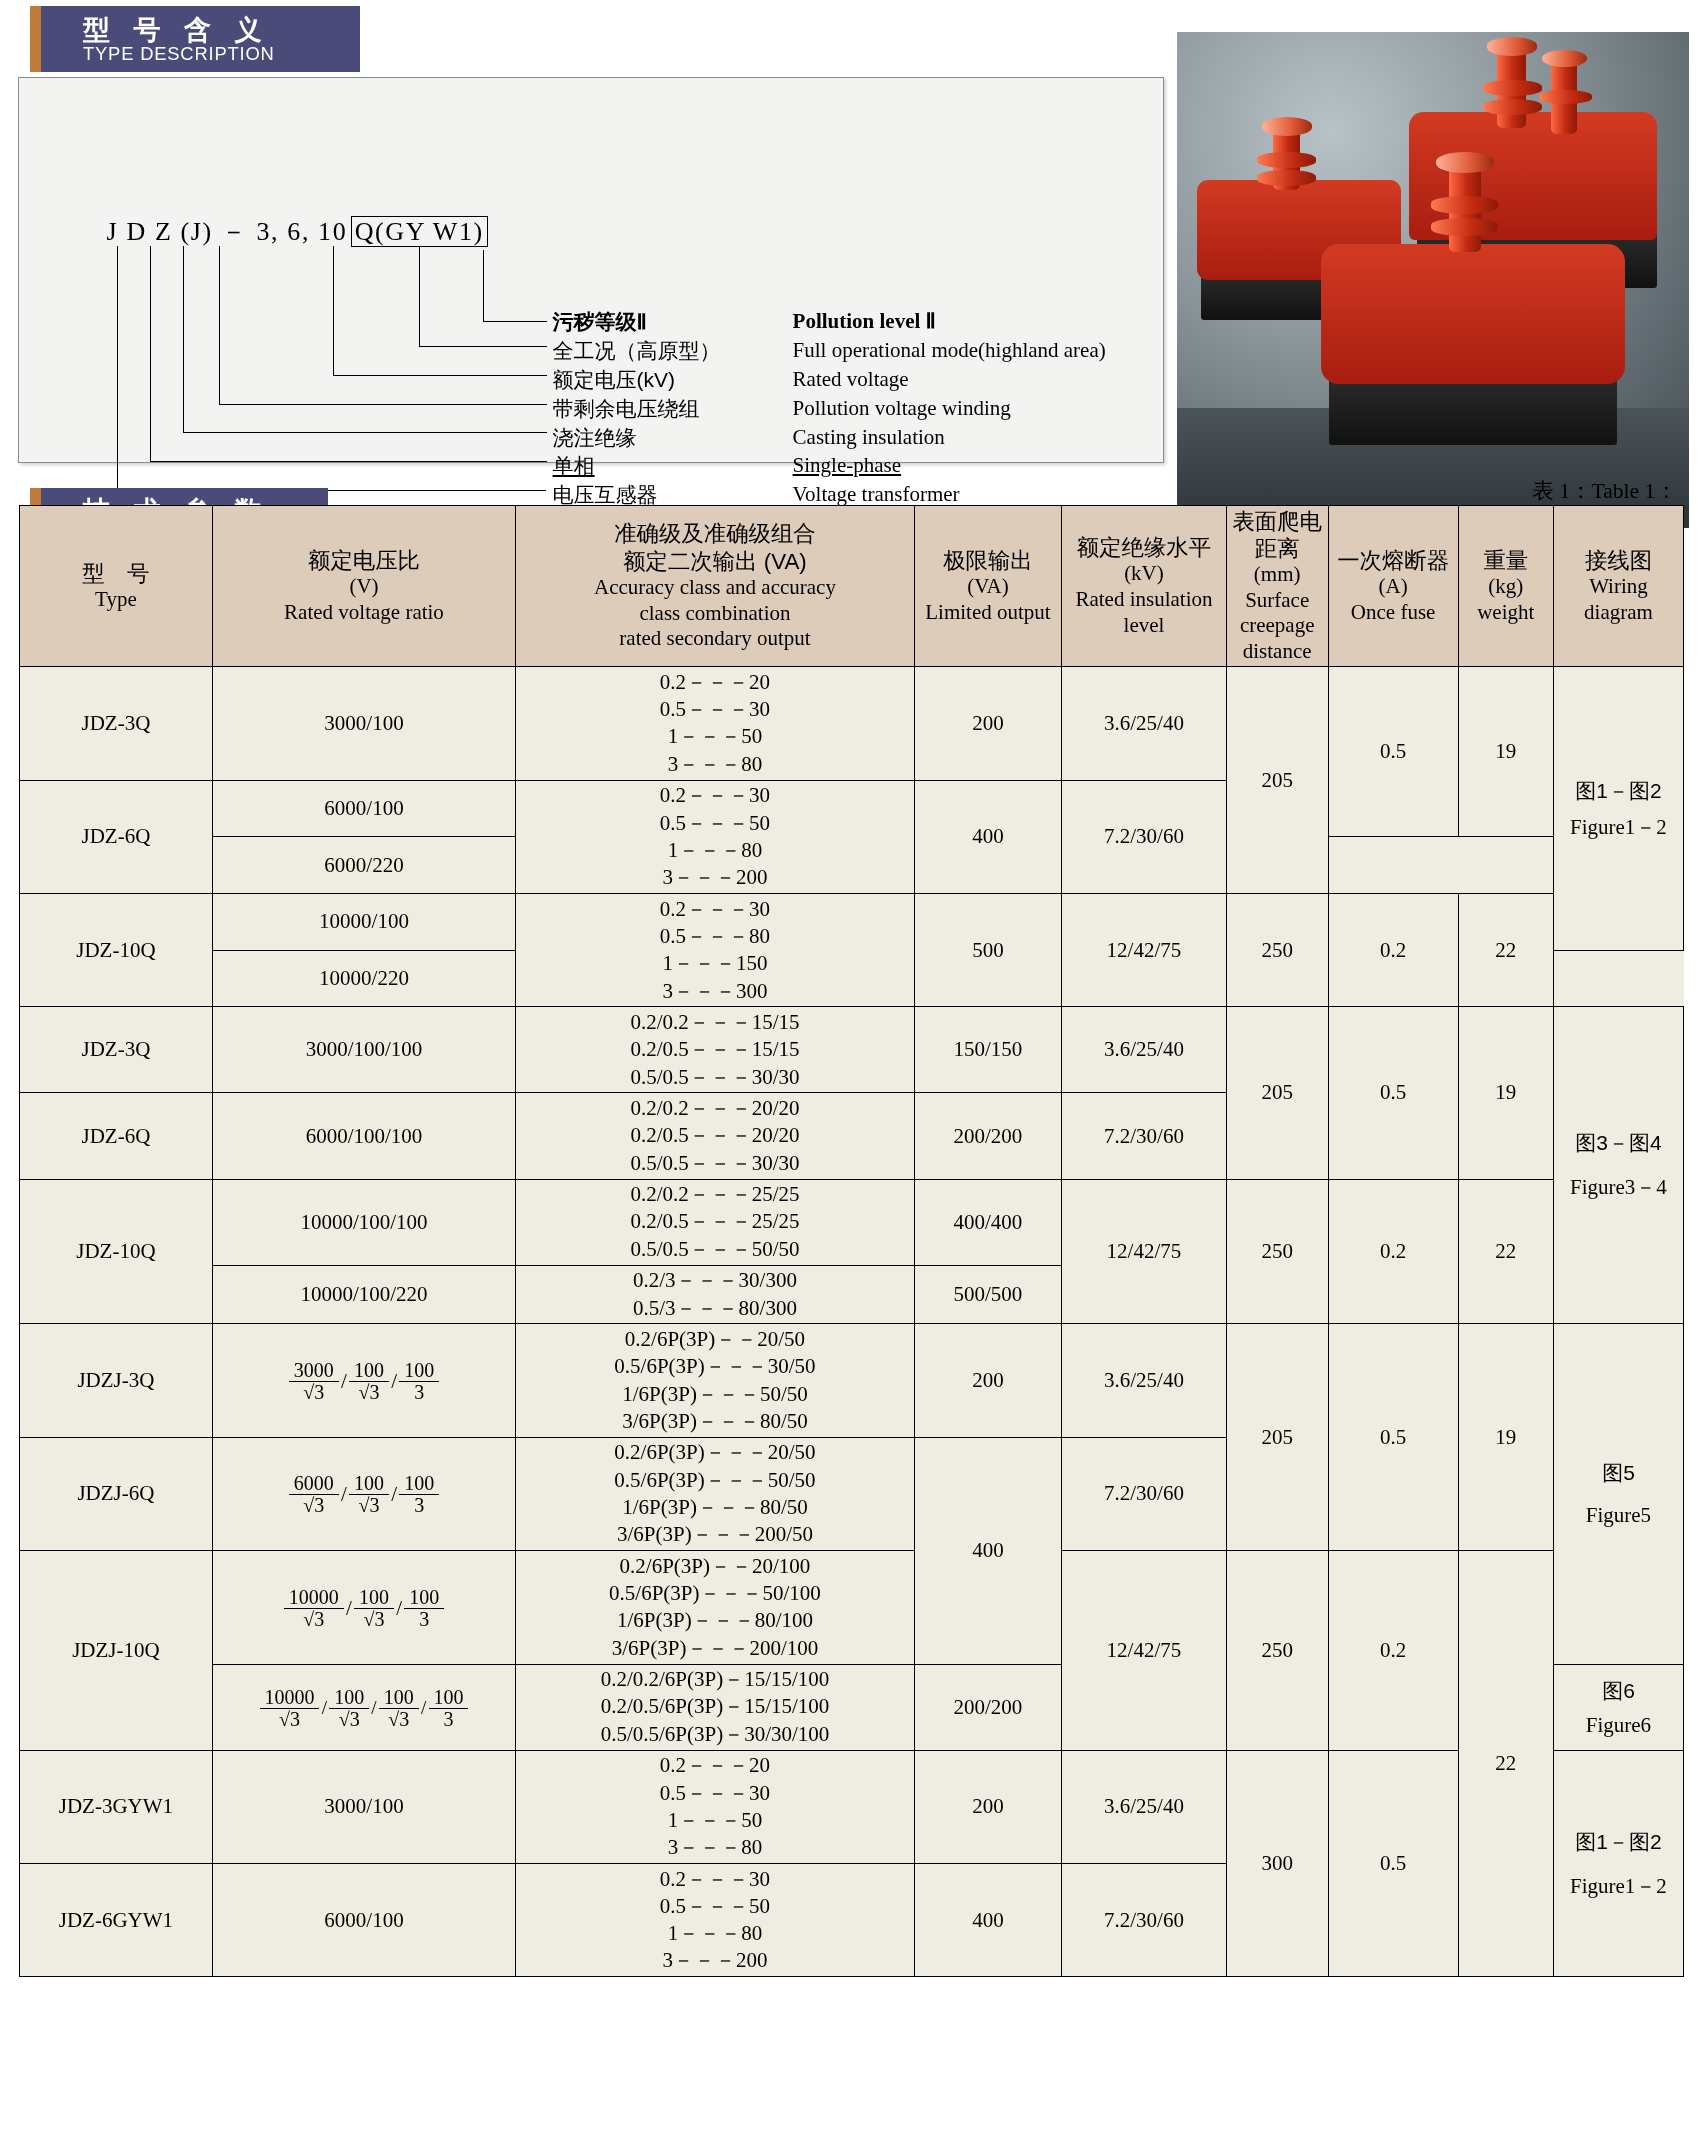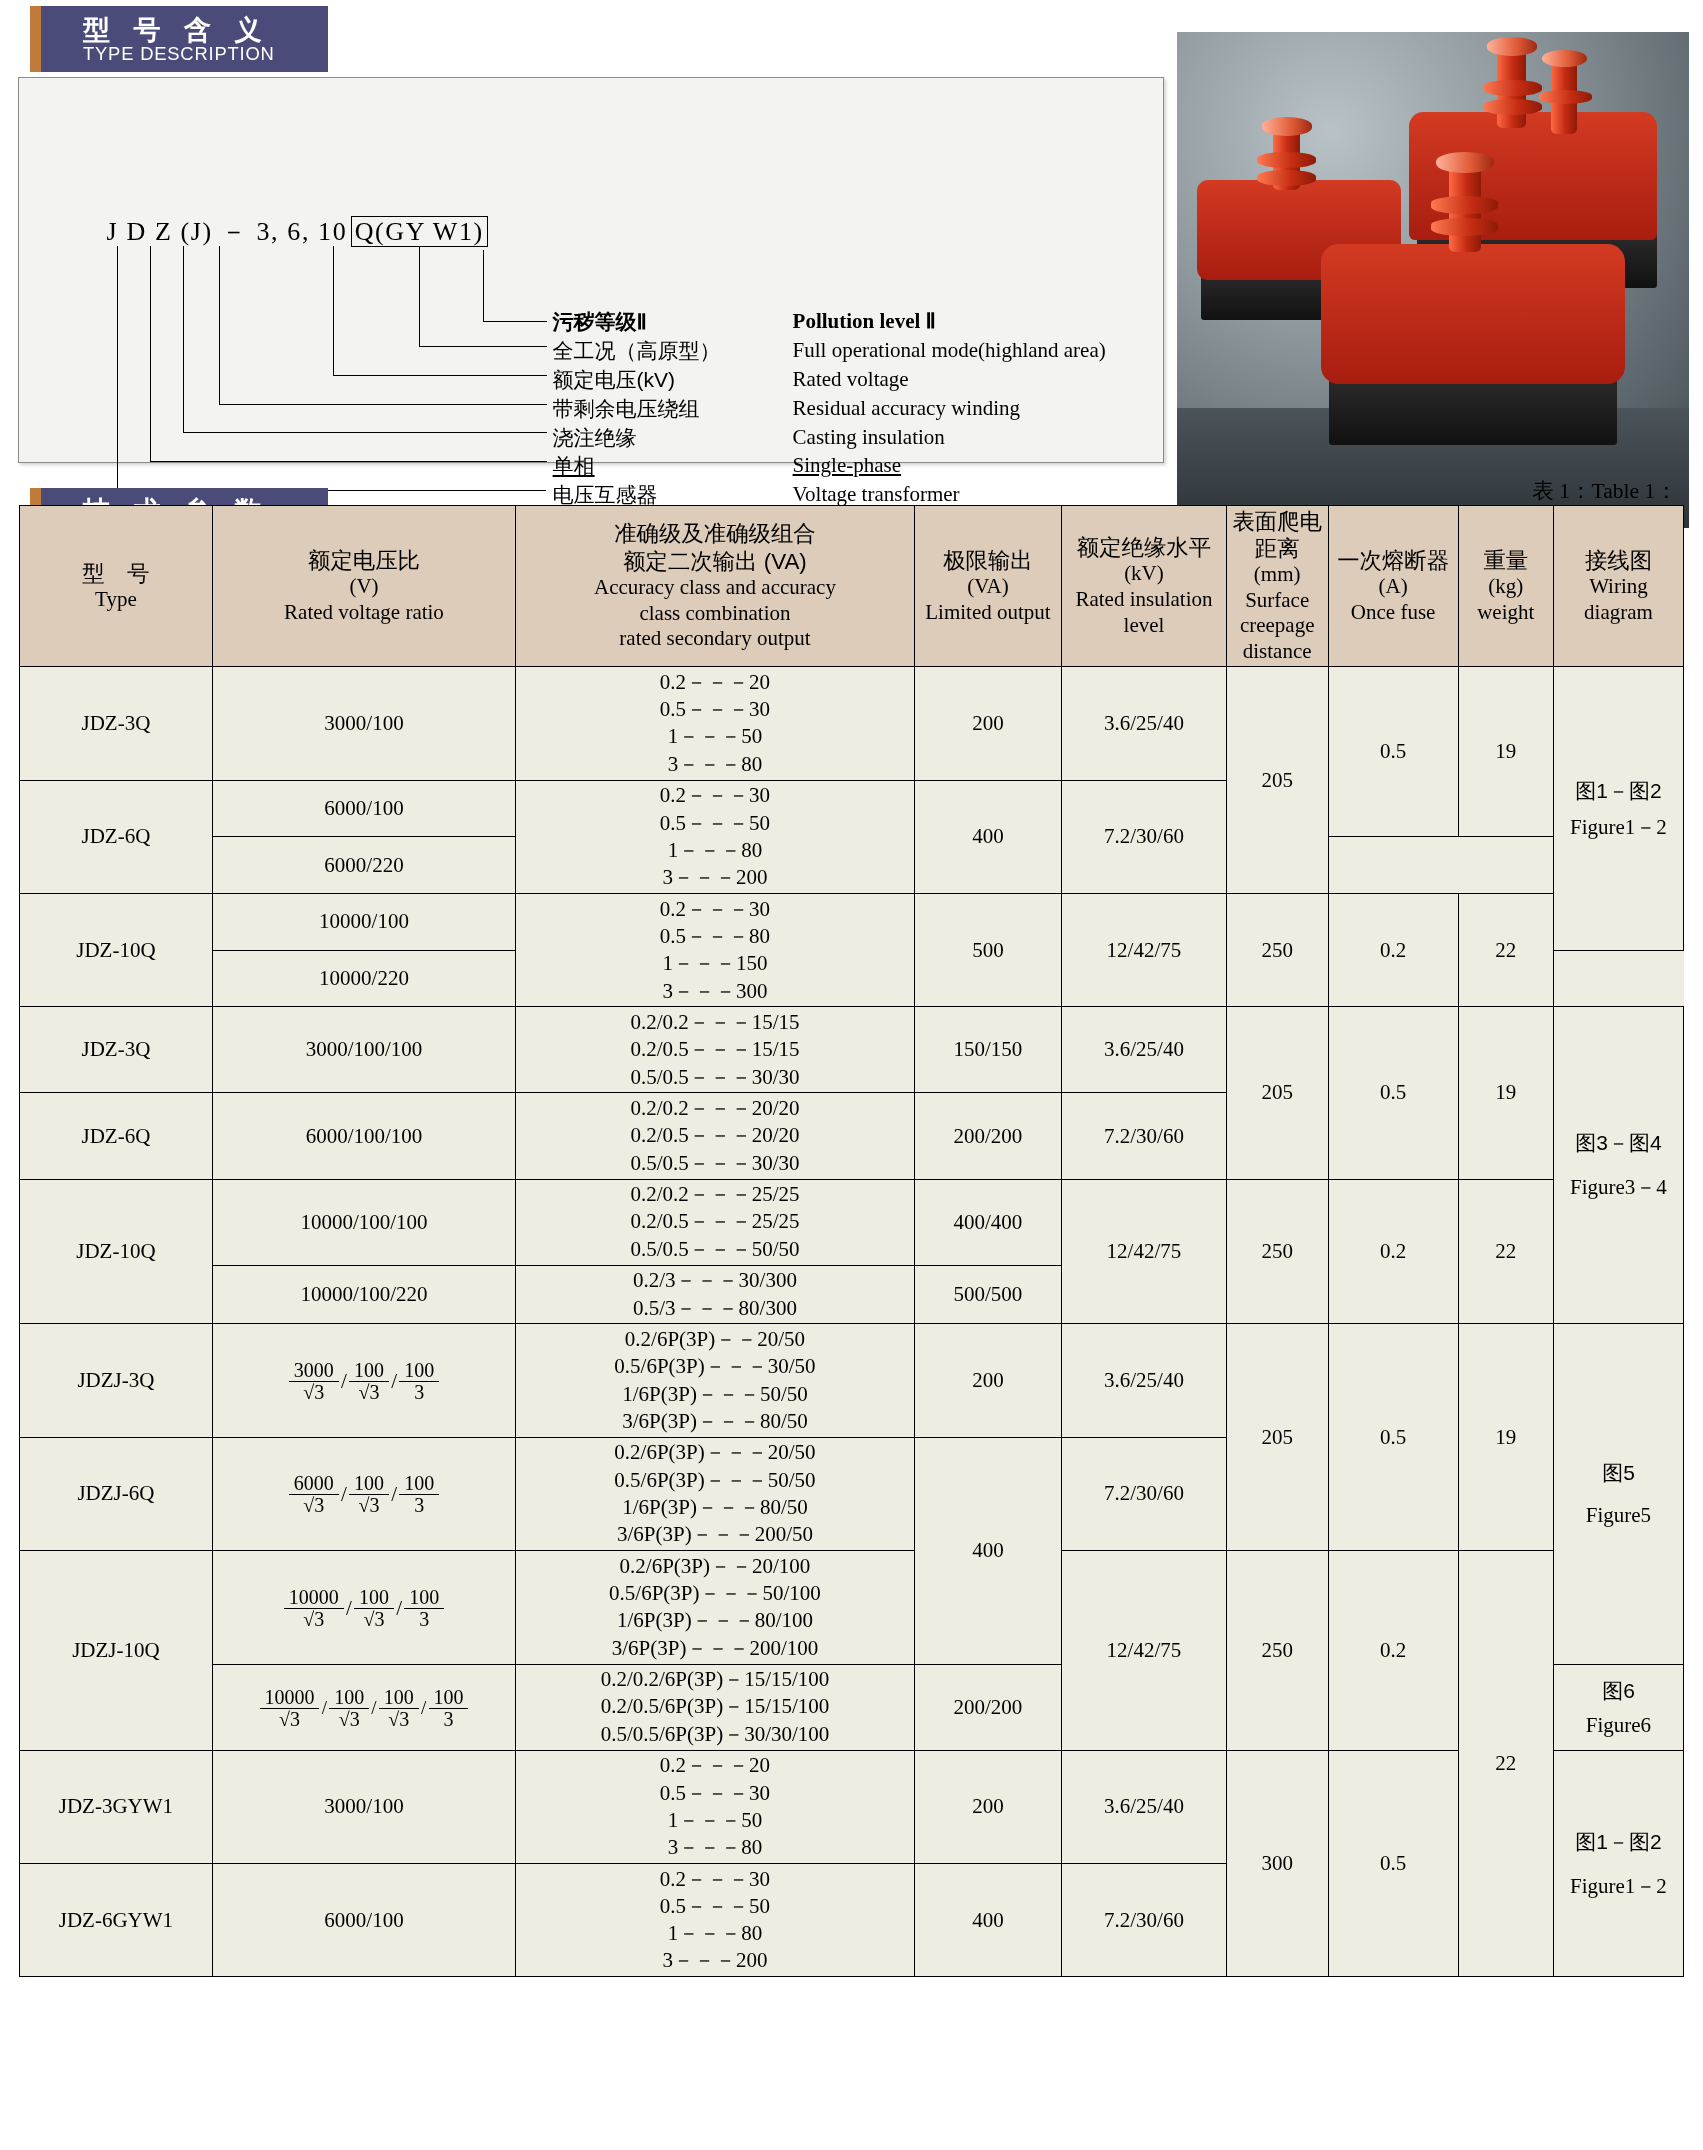--- a/index.html
+++ b/index.html
@@ -9,21 +9,21 @@
   
   .banner{
     position:absolute;display:flex;align-items:center;
     background:#4b4b7a;color:#fff;border-left:11.2px solid #c07a3a;
     box-sizing:border-box;
   }
   .banner .txt{padding-left:42px;line-height:1.05;}
   .banner .cn{font-family:"Liberation Sans",sans-serif;font-weight:bold;font-size:27px;letter-spacing:8px;}
   .banner .en{font-family:"Liberation Sans",sans-serif;font-size:18.4px;letter-spacing:0.8px;}
 
-  #banner-type{left:30px;top:6.4px;width:298px;height:66px;}
+  #banner-type{left:30px;top:6.4px;width:330px;height:66px;}
   #banner-tech{left:30px;top:488px;width:298px;height:66px;}
 
   
   .typebox{
     position:absolute;left:17.6px;top:77px;width:1144px;height:384px;
     border:0.8px solid #8b8b8b;background:#f3f3f1;
     box-shadow:2.4px 2.4px 3.2px rgba(0,0,0,.18);
   }
   .code{
     position:absolute;left:88px;top:136px;
@@ -124,21 +124,21 @@
     <div class="legend-row" style="left:534px;top:259px;">
       <span class="cn">全工况（高原型）</span>
       <span class="en">Full operational mode(highland area)</span>
     </div>
     <div class="legend-row" style="left:534px;top:288px;">
       <span class="cn">额定电压(kV)</span>
       <span class="en">Rated voltage</span>
     </div>
     <div class="legend-row" style="left:534px;top:317px;">
       <span class="cn">带剩余电压绕组</span>
-      <span class="en">Residual accuracy winding</span>
+      <span class="en">Pollution voltage winding</span>
     </div>
     <div class="legend-row" style="left:534px;top:346px;">
       <span class="cn">浇注绝缘</span>
       <span class="en">Casting insulation</span>
     </div>
     <div class="legend-row" style="left:534px;top:374px;text-decoration:underline;">
       <span class="cn">单相</span>
       <span class="en">Single-phase</span>
     </div>
     <div class="legend-row" style="left:534px;top:403px;">

